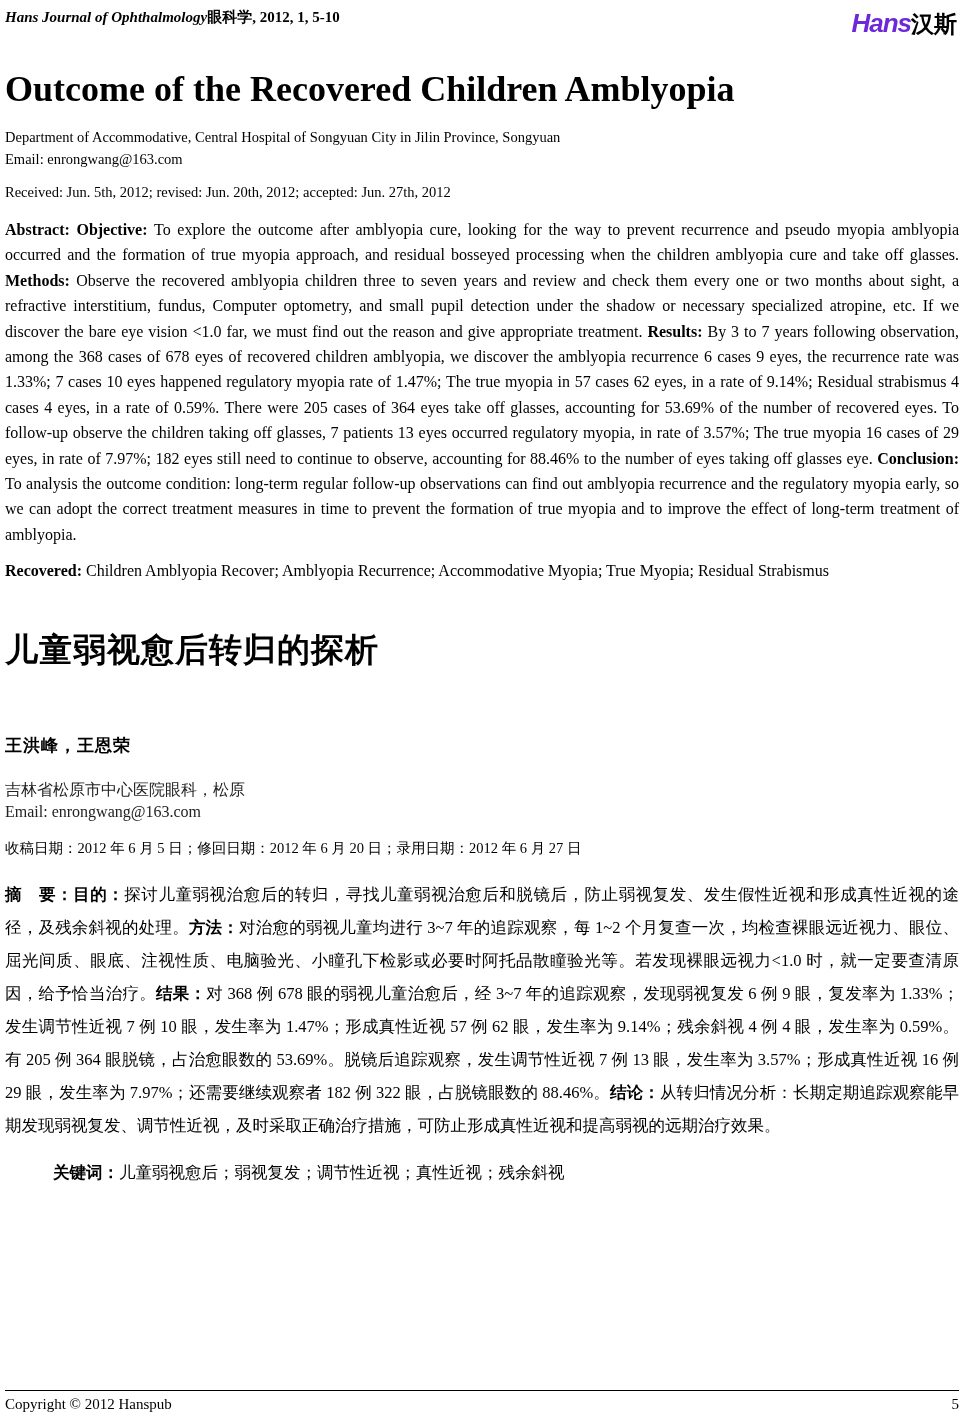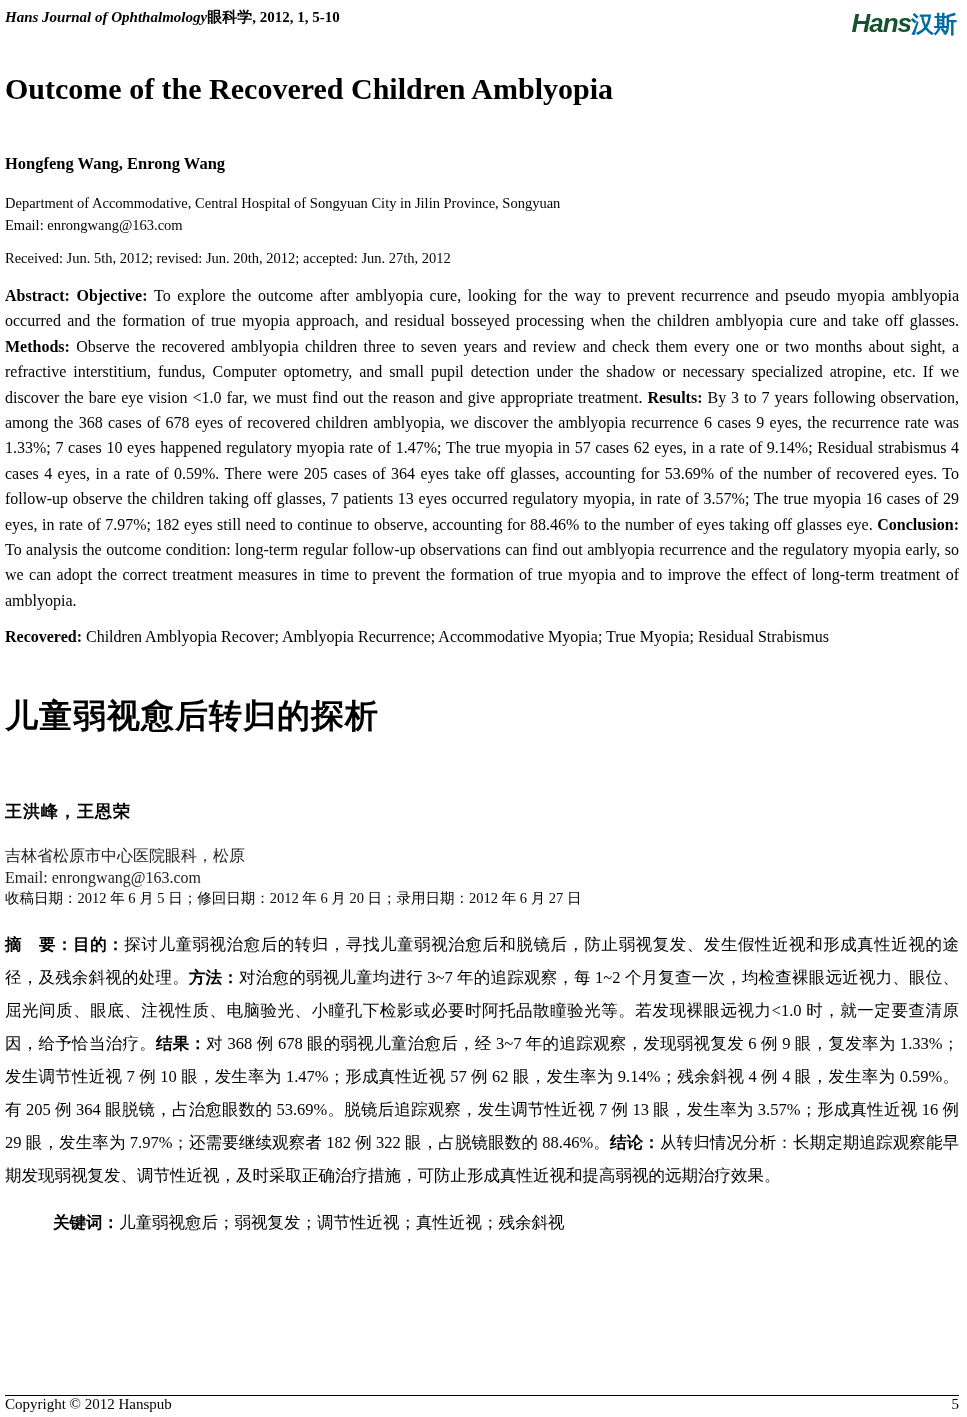--- a/index.html
+++ b/index.html
@@ -23,21 +23,21 @@
   .hdr-left { font-size: 15px; line-height: 22px; }
   .journal-name { font-weight: bold; font-style: italic; }
   .journal-issue { font-weight: bold; }
   .doi-link { color: #0000cc; text-decoration: underline; cursor: pointer; }
   .published-note { margin-left: 14px; }
   .logo { white-space: nowrap; padding-top: 2px; padding-right: 2px; }
   .logo-hans { font-family: "Liberation Sans", sans-serif; font-weight: bold; font-style: italic; font-size: 26px; letter-spacing: -1px; }
   .logo-cjk { font-family: "Liberation Sans", sans-serif; font-weight: bold; font-size: 23px; }
   
   .title-en {
-    font-size: 30px; font-weight: bold; line-height: 38px;
+    font-size: 36px; font-weight: bold; line-height: 38px;
     margin: 30px 0 0 0; letter-spacing: 0px;
   }
   .authors-en { font-size: 16.5px; font-weight: bold; margin-top: 46px; }
   .affil { font-size: 14.5px; line-height: 22px; margin-top: 18px; }
   .received { font-size: 14.5px; margin-top: 14px; }
   .abstract {
     font-size: 16px; line-height: 25.4px; text-align: justify;
     margin-top: 16px;
   }
   .b { font-weight: bold; }
@@ -46,50 +46,50 @@
     padding-left: 100px; text-indent: -100px; text-align: justify;
   }
   
   .title-cn {
     font-family: Liberation Mono, monospace;
     font-size: 33px; font-weight: bold; line-height: 42px;
     margin-top: 50px; letter-spacing: 1px;
   }
   .authors-cn { font-size: 17px; font-weight: bold; margin-top: 60px; letter-spacing: 1px; }
   .affil-cn { font-size: 16px; line-height: 22px; margin-top: 22px; color: #222; }
-  .dates-cn { font-size: 14.5px; }
+  .dates-cn { font-size: 14.5px; margin-top: 16px; }
   .abstract-cn {
     font-size: 16.5px; line-height: 33px; text-align: justify;
     margin-top: 20px;
   }
   .keywords-cn { font-size: 16.5px; line-height: 33px; margin-top: 14px; margin-left: 48px; }
   
   .footer {
     position: absolute; left: 5px; right: 8px; bottom: 4px;
     border-top: 1px solid #000;
+    padding-top: 5px;
     display: flex; justify-content: space-between;
     font-size: 15px;
   }
   p { margin: 0; }
 </style>
 </head>
 <body>
 
 <div class="page">
 
   <div class="hdr">
     <div class="hdr-left">
       <div><span class="journal-name">Hans Journal of Ophthalmology</span><span class="journal-issue">眼科学, 2012, 1, 5-10</span></div>
     </div>
-    <div class="logo"><span class="logo-hans" style="color: #14532d; font-style: italic;">Hans</span><span class="logo-cjk" style="color: #0369a1;">汉斯</span></div>
+    <div class="logo"><span class="logo-hans" style="color: #6d28d9; font-style: italic;">Hans</span><span class="logo-cjk" style="color: #000000;">汉斯</span></div>
   </div>
 
   <h1 class="title-en">Outcome of the Recovered Children Amblyopia</h1>
 
-  <p class="authors-en">Hongfeng Wang, Enrong Wang</p>
 
   <div class="affil">
     <p>Department of Accommodative, Central Hospital of Songyuan City in Jilin Province, Songyuan</p>
     <p>Email: enrongwang@163.com</p>
   </div>
 
   <p class="received">Received: Jun. 5th, 2012; revised: Jun. 20th, 2012; accepted: Jun. 27th, 2012</p>
 
   <p class="abstract"><span class="b">Abstract: </span><span class="b">Objective: </span><span>To explore the outcome after amblyopia cure, looking for the way to prevent recurrence and pseudo myopia amblyopia occurred and the formation of true myopia approach, and residual bosseyed processing when the children amblyopia cure and take off glasses. </span><span class="b">Methods: </span><span>Observe the recovered amblyopia children three to seven years and review and check them every one or two months about sight, a refractive interstitium, fundus, Computer optometry, and small pupil detection under the shadow or necessary specialized atropine, etc. If we discover the bare eye vision &lt;1.0 far, we must find out the reason and give appropriate treatment. </span><span class="b">Results: </span><span>By 3 to 7 years following observation, among the 368 cases of 678 eyes of recovered children amblyopia, we discover the amblyopia recurrence 6 cases 9 eyes, the recurrence rate was 1.33%; 7 cases 10 eyes happened regulatory myopia rate of 1.47%; The true myopia in 57 cases 62 eyes, in a rate of 9.14%; Residual strabismus 4 cases 4 eyes, in a rate of 0.59%. There were 205 cases of 364 eyes take off glasses, accounting for 53.69% of the number of recovered eyes. To follow-up observe the children taking off glasses, 7 patients 13 eyes occurred regulatory myopia, in rate of 3.57%; The true myopia 16 cases of 29 eyes, in rate of 7.97%; 182 eyes still need to continue to observe, accounting for 88.46% to the number of eyes taking off glasses eye. </span><span class="b">Conclusion: </span><span>To analysis the outcome condition: long-term regular follow-up observations can find out amblyopia recurrence and the regulatory myopia early, so we can adopt the correct treatment measures in time to prevent the formation of true myopia and to improve the effect of long-term treatment of amblyopia.</span></p>
 

